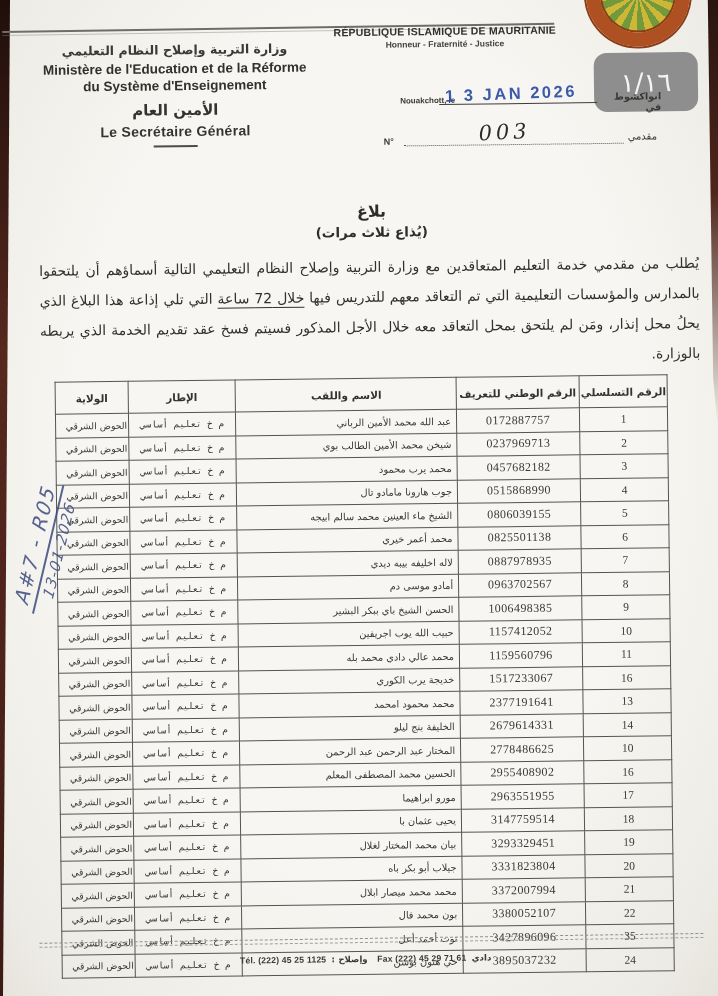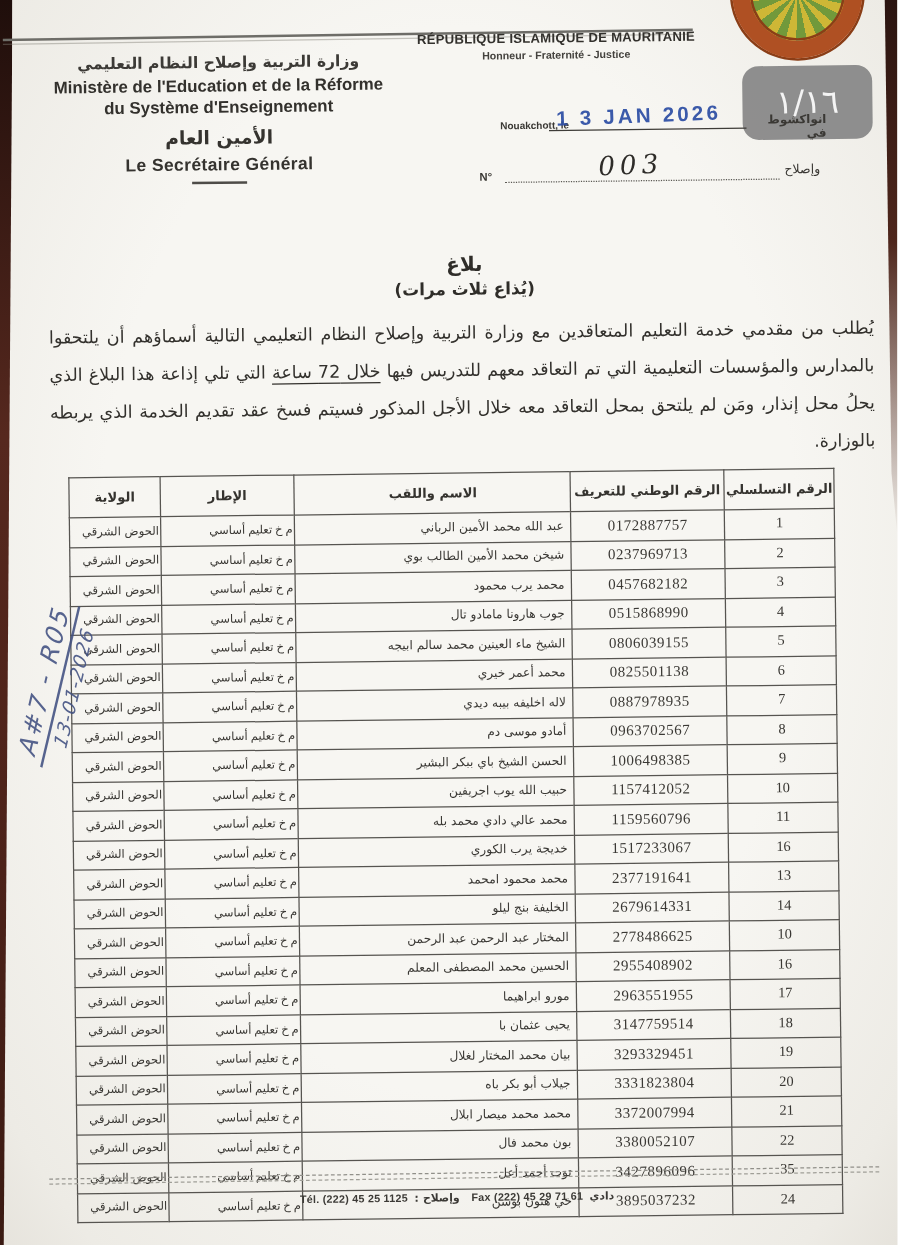--- a/index.html
+++ b/index.html
@@ -58,21 +58,21 @@
     font-family:"DejaVu Sans",sans-serif;font-size:14px;line-height:2.15;color:#33312d;}
   .notice-body .u{text-decoration:underline;text-underline-offset:4px;}
   
   table.roster{top:378px;left:56px;position:absolute;border-collapse:collapse;direction:rtl;table-layout:fixed;background:transparent;}
   table.roster th,table.roster td{border:1px solid #565450;overflow:hidden;white-space:nowrap;}
   table.roster th{height:29px;font-family:"DejaVu Sans",sans-serif;font-size:10.5px;font-weight:bold;color:#35332f;text-align:center;}
   table.roster td{height:20.5px;color:#3a3834;}
   .col-num{width:78px;text-align:center;font-family:"Liberation Serif",serif;font-size:11.5px;}
   .col-id{width:120px;text-align:center;font-family:"Liberation Serif",serif;font-size:12px;letter-spacing:.4px;}
   .col-name{width:214px;text-align:right;padding-right:5px;font-family:"DejaVu Sans",sans-serif;font-size:9.8px;}
-  .col-cadre{width:104px;font-family:Liberation Serif, serif;font-size:9.3px;}
+  .col-cadre{width:104px;text-align:center;font-family:Liberation Mono, monospace;font-size:9.3px;}
   .col-wilaya{width:70px;text-align:right;font-family:"DejaVu Sans",sans-serif;font-size:9.3px;}
   
   .margin-note{left:-78px;top:518px;width:252px;height:52px;transform:rotate(-76deg);
     color:#415081;text-align:center;font-style:italic;font-family:"DejaVu Sans",sans-serif;opacity:.88;}
   .margin-note .l1{font-size:20px;letter-spacing:2px;border-bottom:2px solid #415081;display:inline-block;padding:0 6px 1px;transform:skewX(-8deg);}
   .margin-note .l2{font-size:15px;letter-spacing:1px;margin-top:1px;transform:skewX(-10deg);}
   
   .footer-rule{bottom:53px;left:34px;width:664px;height:3px;border-top:1px dashed #91908a;border-bottom:1px dashed #a09f98;transform:rotate(-0.15deg);}
   .footer-text{bottom:32px;left:80px;width:560px;text-align:center;font-size:8.6px;font-weight:bold;color:#3c3a36;letter-spacing:.2px;}
   .footer-text .ar{font-family:"DejaVu Sans",sans-serif;}
@@ -113,21 +113,21 @@
   <div class="abs date-row">
     <span class="lbl">Nouakchott, le</span>
     <span class="line"></span>
     <span class="ar">انواكشوط في</span>
     <span class="date-stamp">1 3 JAN 2026</span>
   </div>
 
   <div class="abs num-row">
     <span class="lbl">N°</span>
     <span class="line"></span>
-    <span class="ar">وإصلاح</span>
+    <span class="ar">مقدمي</span>
     <span class="num-value">003</span>
   </div>
 
   <div class="abs notice-title">بلاغ</div>
   <div class="abs notice-sub">(يُذاع ثلاث مرات)</div>
   <div class="abs notice-body"><span>يُطلب من مقدمي خدمة التعليم المتعاقدين مع وزارة التربية وإصلاح النظام التعليمي التالية أسماؤهم أن يلتحقوا بالمدارس والمؤسسات التعليمية التي تم التعاقد معهم للتدريس فيها </span><span class="u">خلال 72 ساعة</span><span> التي تلي إذاعة هذا البلاغ الذي يحلُ محل إنذار، ومَن لم يلتحق بمحل التعاقد معه خلال الأجل المذكور فسيتم فسخ عقد تقديم الخدمة الذي يربطه بالوزارة.</span></div>
 
   <table class="roster">
     <thead>
       <tr>

